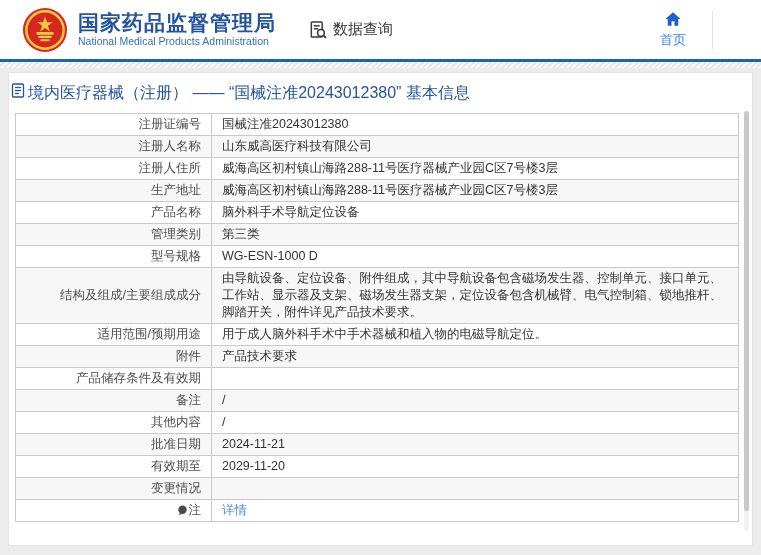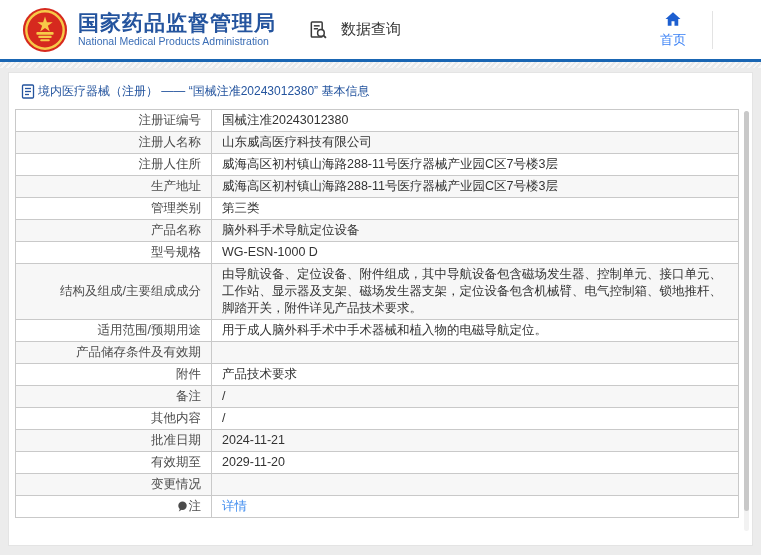--- a/index.html
+++ b/index.html
@@ -32,21 +32,20 @@
   .logo-subtitle {
     color: #3a6db5;
     font-size: 10.5px;
     line-height: 13px;
   }
   .search-group {
     display: flex;
     align-items: center;
     margin-left: 32px;
     cursor: pointer;
-    gap: 8px;
   }
   .search-group svg { width: 20px; height: 20px; }
   .search-label { font-size: 15px; color: #333333; margin-left: 5px; }
   .spacer { flex: 1; }
   .nav { display: flex; align-items: center; }
   .nav-item {
     display: flex;
     flex-direction: column;
     align-items: center;
     cursor: pointer;
@@ -67,24 +66,24 @@
   .main { padding: 4px 8px 0 8px; }
   .panel {
     background: #ffffff;
     border: 1px solid #e4e4e4;
     padding-bottom: 8px;
     position: relative;
     min-height: 474px;
   }
   .breadcrumb {
     display: flex;
-    align-items: center;
-    padding: 10px 10px 9px 12px;
+    align-items: flex-start;
+    padding: 10px 10px 9px 2px;
     color: #24549e;
-    font-size: 12px;
+    font-size: 16px;
   }
   .breadcrumb svg { width: 14px; height: 15px; margin-right: 3px; flex: 0 0 auto; }
 
   
   table.info {
     width: calc(100% - 19px);
     margin: 0 13px 0 6px;
     border-collapse: collapse;
     font-size: 12.5px;
     color: #333333;
@@ -194,46 +193,46 @@
           </tr>
           <tr>
             <td class="label-cell"><span>注册人住所</span></td>
             <td class="value-cell"><span>威海高区初村镇山海路288-11号医疗器械产业园C区7号楼3层</span></td>
           </tr>
           <tr>
             <td class="label-cell"><span>生产地址</span></td>
             <td class="value-cell"><span>威海高区初村镇山海路288-11号医疗器械产业园C区7号楼3层</span></td>
           </tr>
           <tr>
+            <td class="label-cell"><span>产品名称</span></td>
+            <td class="value-cell"><span>脑外科手术导航定位设备</span></td>
+          </tr>
+          <tr>
             <td class="label-cell"><span>管理类别</span></td>
             <td class="value-cell"><span>第三类</span></td>
           </tr>
           <tr>
-            <td class="label-cell"><span>产品名称</span></td>
-            <td class="value-cell"><span>脑外科手术导航定位设备</span></td>
-          </tr>
-          <tr>
             <td class="label-cell"><span>型号规格</span></td>
             <td class="value-cell"><span>WG-ESN-1000 D</span></td>
           </tr>
           <tr>
             <td class="label-cell"><span>结构及组成/主要组成成分</span></td>
             <td class="value-cell"><span>由导航设备、定位设备、附件组成，其中导航设备包含磁场发生器、控制单元、接口单元、工作站、显示器及支架、磁场发生器支架，定位设备包含机械臂、电气控制箱、锁地推杆、脚踏开关，附件详见产品技术要求。</span></td>
           </tr>
           <tr>
             <td class="label-cell"><span>适用范围/预期用途</span></td>
             <td class="value-cell"><span>用于成人脑外科手术中手术器械和植入物的电磁导航定位。</span></td>
           </tr>
           <tr>
+            <td class="label-cell"><span>附件</span></td>
+            <td class="value-cell"><span>产品技术要求</span></td>
+          </tr>
+          <tr>
             <td class="label-cell"><span>产品储存条件及有效期</span></td>
             <td class="value-cell"><span></span></td>
-          </tr>
-          <tr>
-            <td class="label-cell"><span>附件</span></td>
-            <td class="value-cell"><span>产品技术要求</span></td>
           </tr>
           <tr>
             <td class="label-cell"><span>备注</span></td>
             <td class="value-cell"><span>/</span></td>
           </tr>
           <tr>
             <td class="label-cell"><span>其他内容</span></td>
             <td class="value-cell"><span>/</span></td>
           </tr>
           <tr>

